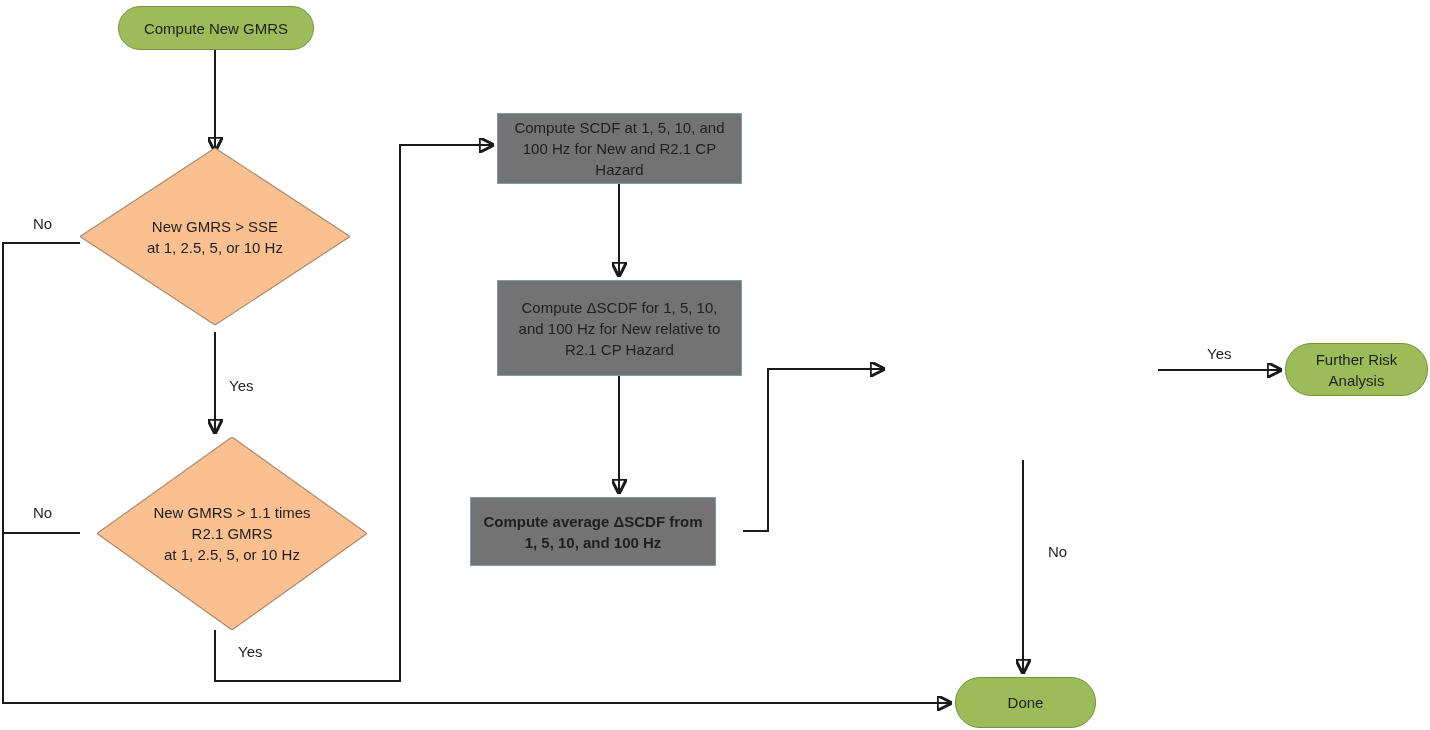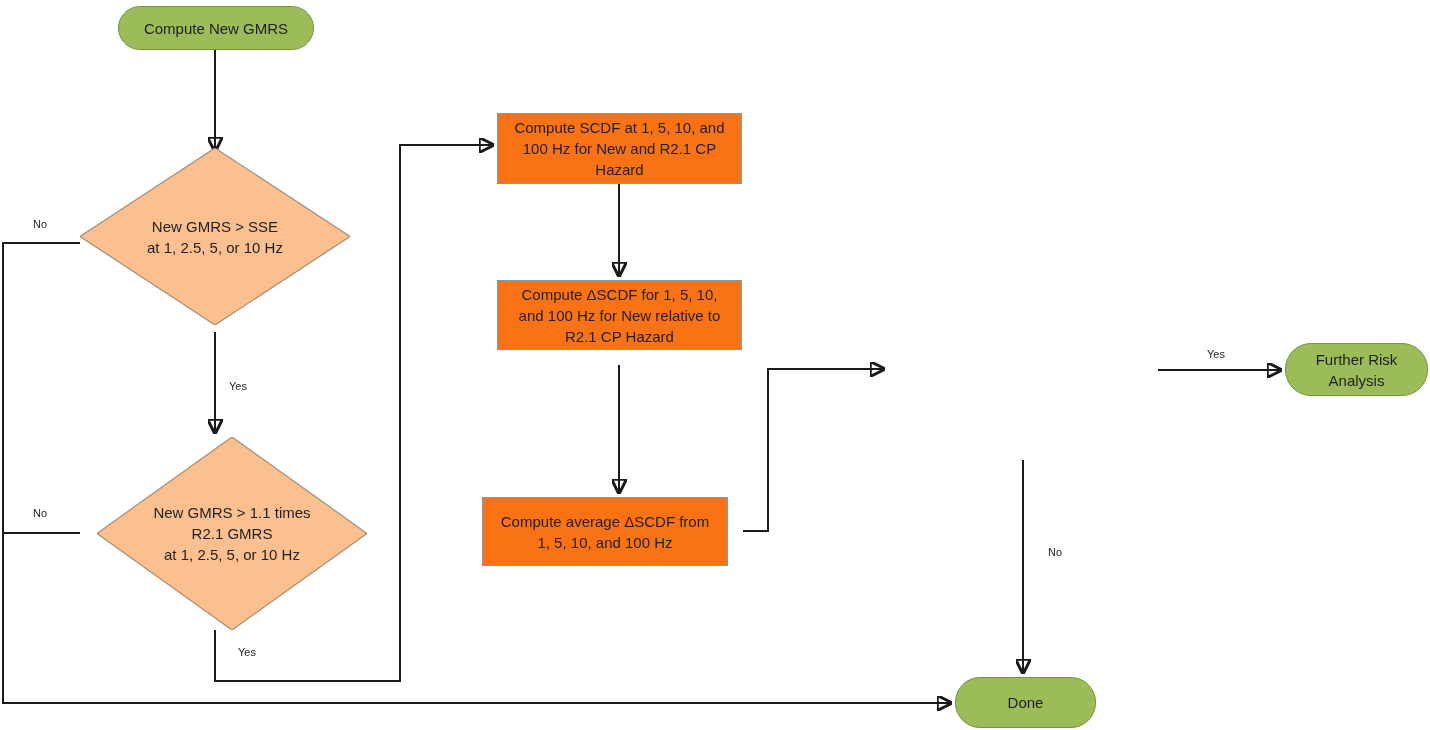--- a/index.html
+++ b/index.html
@@ -40,38 +40,38 @@
     position: relative;
     white-space: pre-line;
     z-index: 2;
     padding: 0 6px;
   }
   .terminal {
     background: #9CBB59;
     border: 1.5px solid #77933C;
   }
   .process {
-    background: #f97316;
+    background: #737373;
     border: 1.5px solid #7D9EAD;
   }
   .decision .shape {
     position: absolute;
     left: 0; top: 0;
     width: 100%; height: 100%;
     z-index: 1;
   }
   .decision .shape polygon {
     fill: #FAC090;
     stroke: #A98B70;
     stroke-width: 1.2;
     vector-effect: non-scaling-stroke;
   }
   .edge-label {
     position: absolute;
-    font-size: 11px;
+    font-size: 15px;
     line-height: 18px;
     color: #1f1f1f;
   }
 </style>
 </head>
 <body>
 
 <div id="canvas">
 
   <svg id="connector-layer" viewBox="0 0 1430 730" xmlns="http://www.w3.org/2000/svg">
@@ -112,27 +112,27 @@
 R2.1 GMRS
 at 1, 2.5, 5, or 10 Hz</div>
   </div>
 
   <div class="node process" style="left:497px; top:113px; width:245px; height:71px;">
     <div class="node-label">Compute SCDF at 1, 5, 10, and
 100 Hz for New and R2.1 CP
 Hazard</div>
   </div>
 
-  <div class="node process" style="left:497px; top:280px; width:245px; height:70px;">
+  <div class="node process" style="left:497px; top:280px; width:245px; height:96px;">
     <div class="node-label">Compute ΔSCDF for 1, 5, 10,
 and 100 Hz for New relative to
 R2.1 CP Hazard</div>
   </div>
 
-  <div class="node process" style="left:482px; top:497px; width:246px; height:69px;">
+  <div class="node process" style="left:470px; top:497px; width:246px; height:69px;font-weight:bold;">
     <div class="node-label">Compute average ΔSCDF from
 1, 5, 10, and 100 Hz</div>
   </div>
 
 
   <div class="node terminal" style="left:955px; top:677px; width:141px; height:51px; border-radius:25px;">
     <div class="node-label">Done</div>
   </div>
 
   <div class="node terminal" style="left:1285px; top:343px; width:143px; height:53px; border-radius:26px;">

